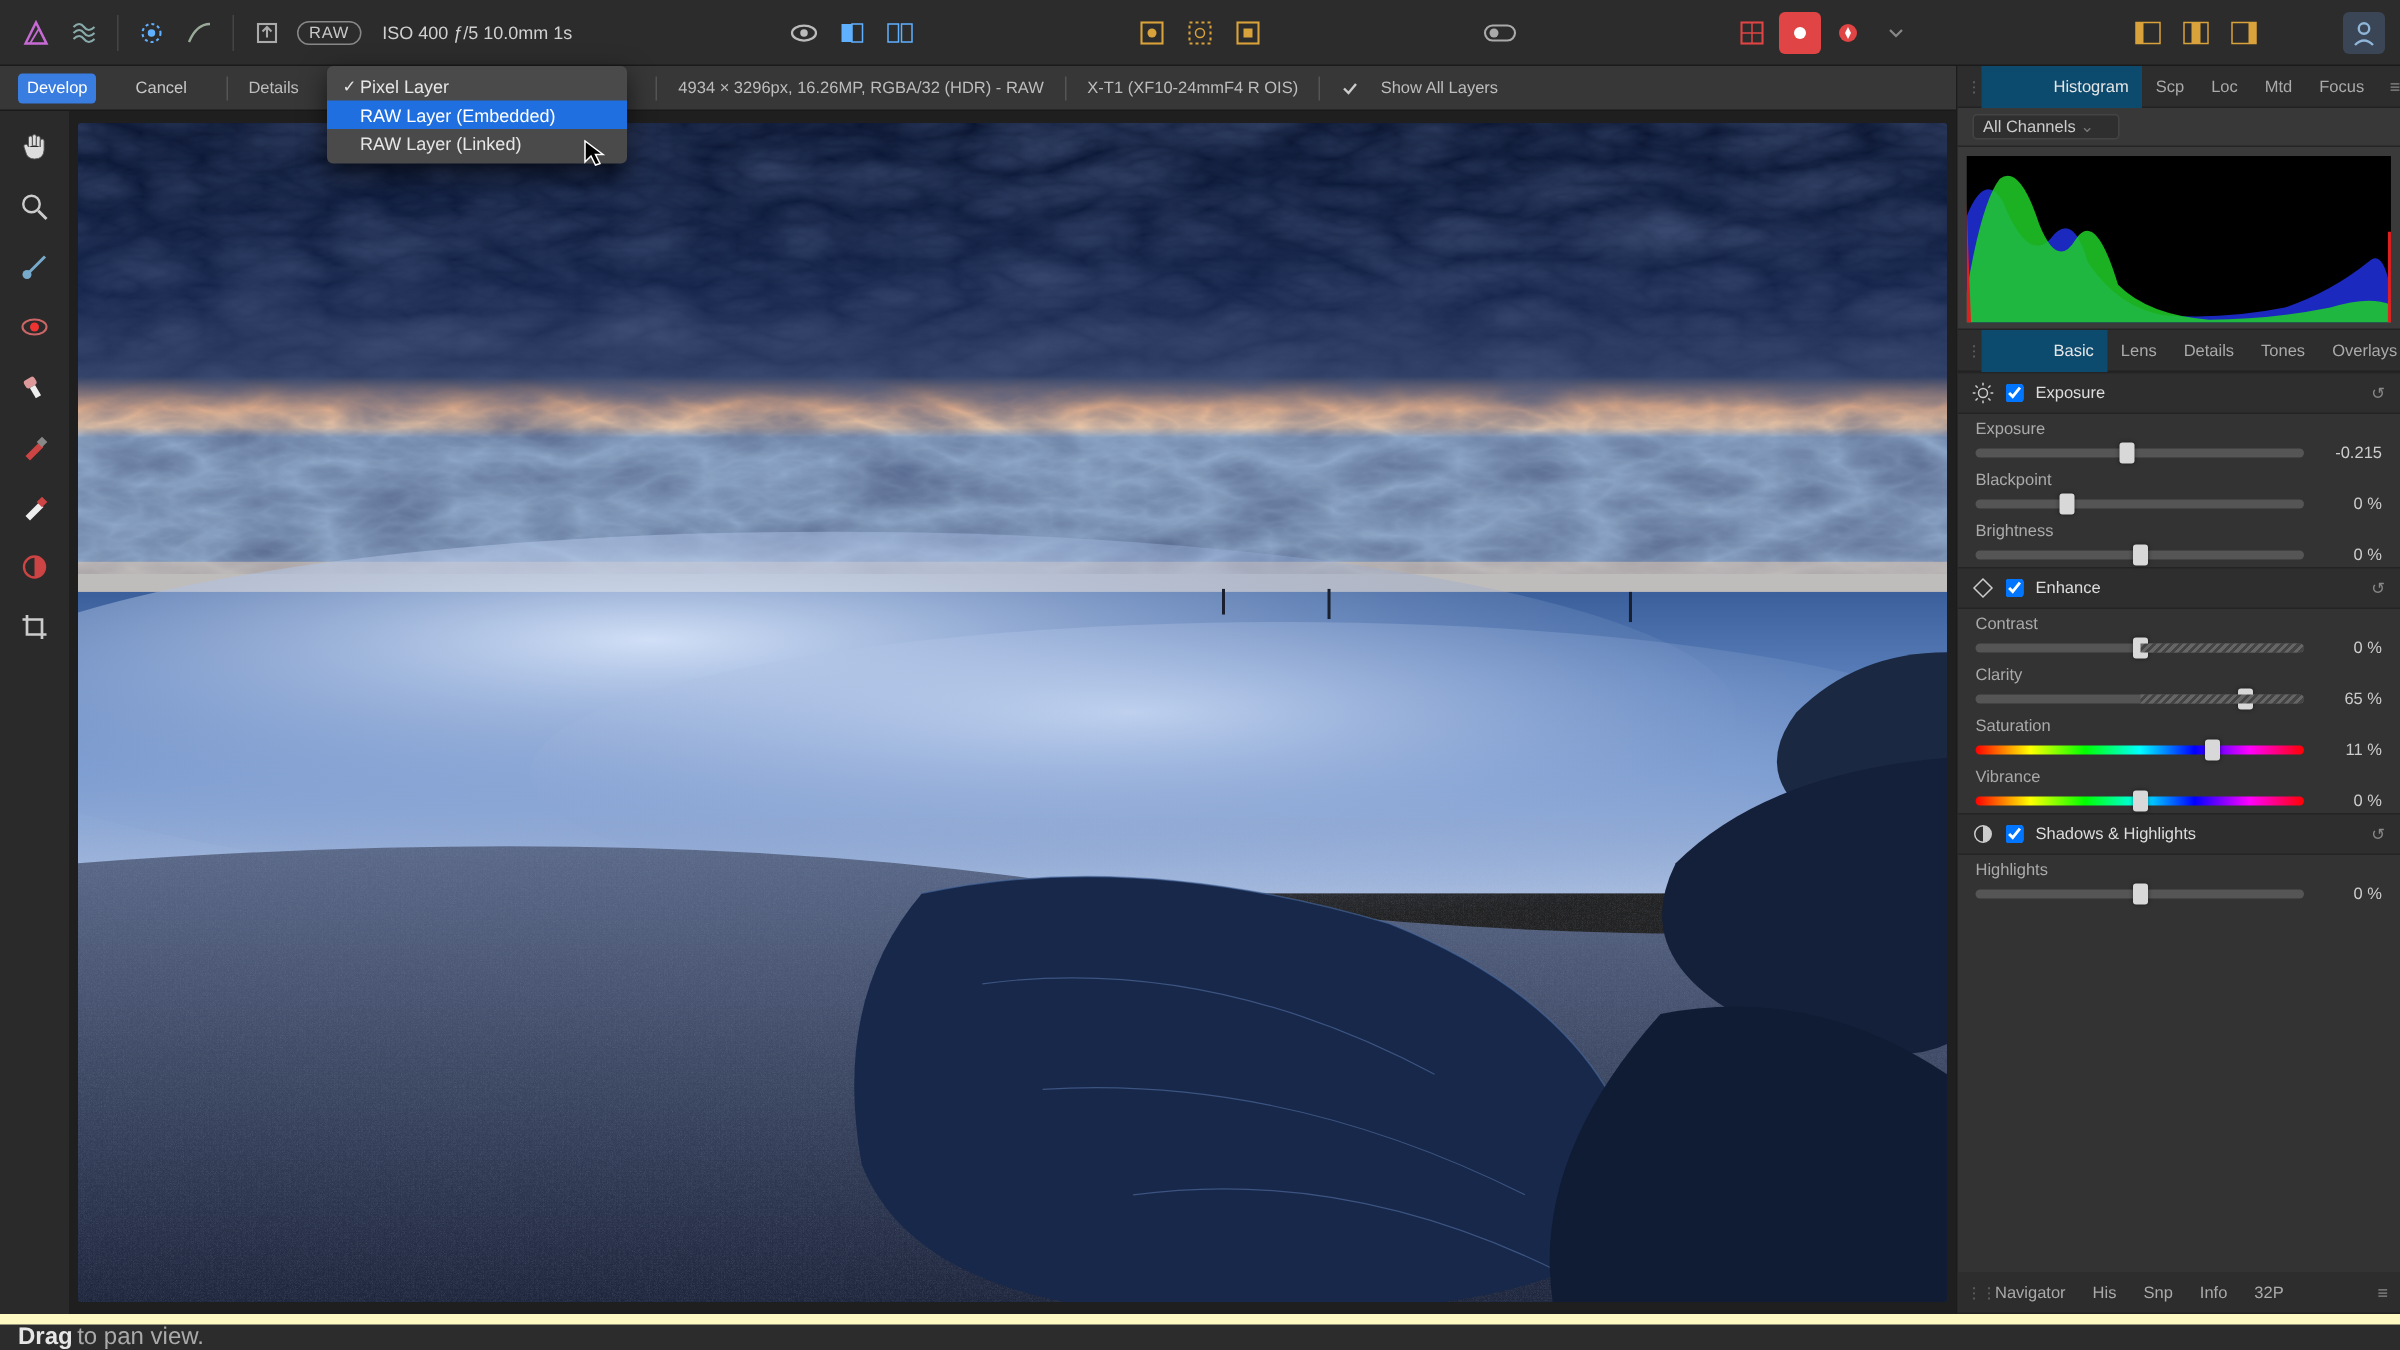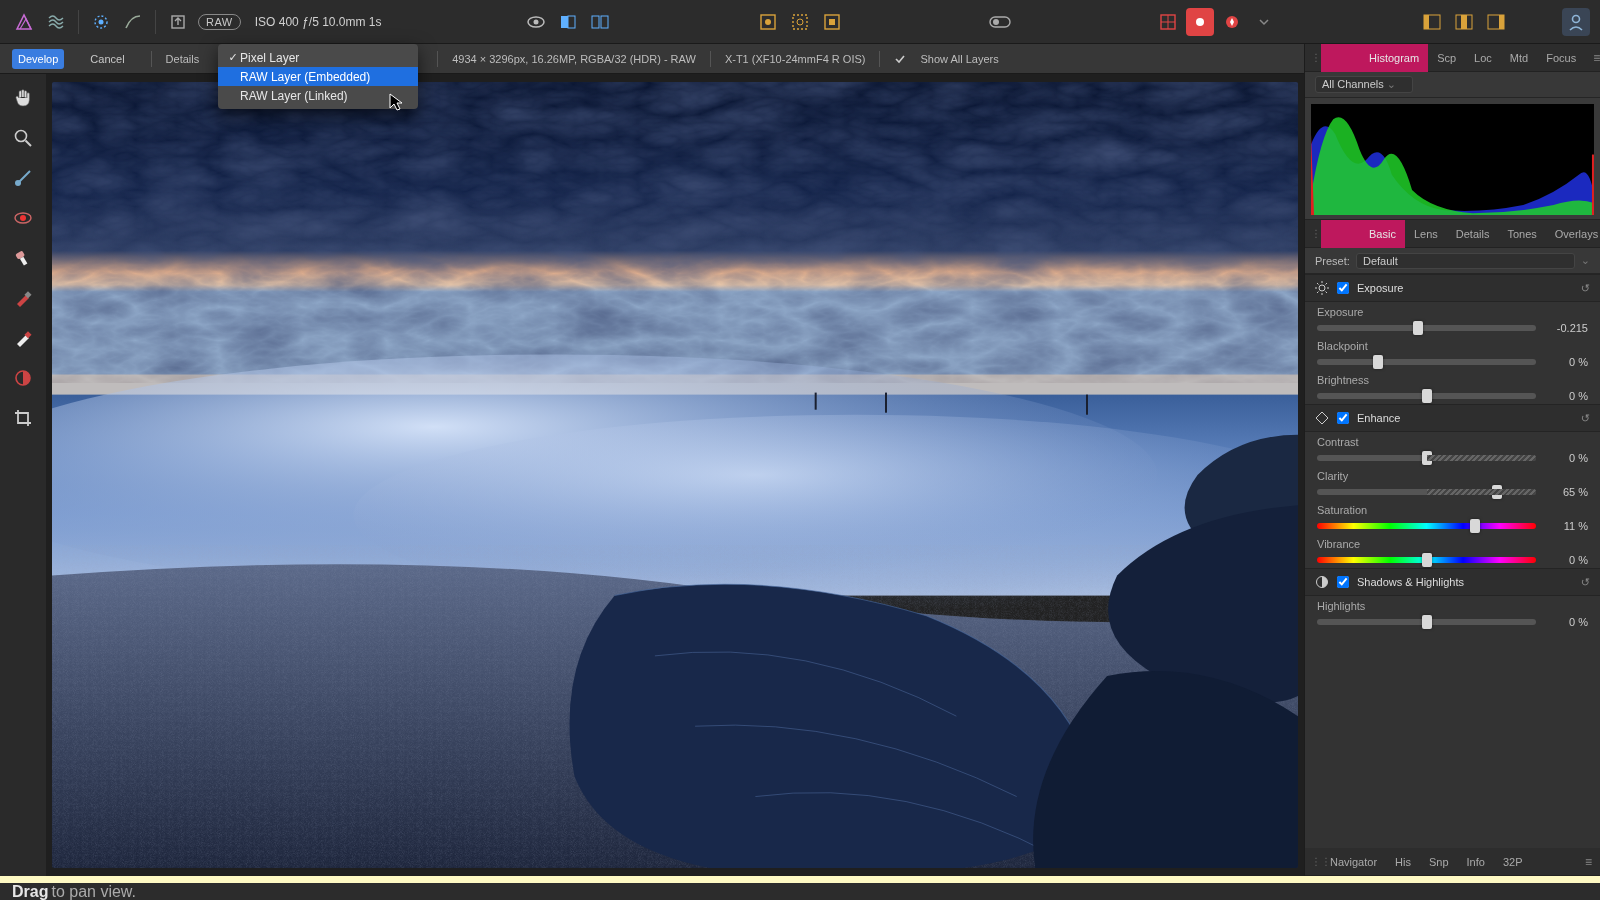--- a/index.html
+++ b/index.html
@@ -37,21 +37,21 @@
 
 
 #canvas-wrap { position:absolute; left:46px; top:74px; right:296px; bottom:24px; background:#1f1f1f; overflow:hidden; }
 #photo { position:absolute; left:6px; top:8px; right:6px; bottom:8px; border-radius:2px; overflow:hidden; }
 
 
 #rpanel { position:absolute; right:0; top:44px; width:296px; bottom:24px; background:#333; border-left:1px solid #1c1c1c; display:flex; flex-direction:column; overflow:hidden; }
 .tabs-row { display:flex; align-items:center; height:28px; background:#2d2d2d; border-bottom:1px solid #222; padding-left:6px; }
 .tabs-row .drag { width:10px; color:#666; font-size:10px; }
 .tab { padding:0 9px; height:28px; display:flex; align-items:center; font-size:11px; color:#aaa; cursor:pointer; }
-.tab.sel { background:#be185d; color:#e6e6e6;padding-left:48px; }
+.tab.sel { background:#0c4a6e; color:#e6e6e6;padding-left:48px; }
 .tabs-row .menu-ic { margin-left:auto; padding:0 8px; color:#888; cursor:pointer; }
 
 .sub-row { height:26px; background:#383838; border-bottom:1px solid #252525; display:flex; align-items:center; padding:0 10px; font-size:11px; color:#bbb; }
 .sub-row select, .sub-row .sel-fake { background:#2f2f2f; color:#ccc; border:1px solid #444; border-radius:3px; font-size:11px; padding:1px 16px 1px 6px; appearance:none; position:relative; }
 
 #histogram { height:122px; background:#3a3a3a; position:relative; border-bottom:1px solid #222; }
 #histo-svg { position:absolute; inset:6px; }
 #histo-warn { position:absolute; right:8px; top:6px; color:#ffb400; font-size:13px; }
 
 .section-head { height:28px; background:#2e2e2e; border-top:1px solid #242424; border-bottom:1px solid #242424; display:flex; align-items:center; padding:0 10px; gap:8px; font-size:11px; color:#ddd; }
@@ -414,25 +414,20 @@
   <div class="tabs-row">
     <span class="drag">⋮⋮</span>
     <div class="tab sel">Basic</div>
     <div class="tab">Lens</div>
     <div class="tab">Details</div>
     <div class="tab">Tones</div>
     <div class="tab">Overlays</div>
     <span class="menu-ic">≡</span>
   </div>
 
-  <div class="sub-row">
-    <span>Preset:</span>&nbsp;&nbsp;
-    <span class="sel-fake" style="flex:1"><span>Default</span></span>
-    <span style="color:#777;margin-left:6px">⌄</span>
-  </div>
 
   <div class="section-head">
     <svg width="14" height="14">
         <circle cx="7" cy="7" r="3" fill="none" stroke="#ccc"></circle>
         <g stroke="#ccc">
           <line x1="7" y1="0" x2="7" y2="2"></line>
           <line x1="7" y1="12" x2="7" y2="14"></line>
           <line x1="0" y1="7" x2="2" y2="7"></line>
           <line x1="12" y1="7" x2="14" y2="7"></line>
           <line x1="2" y1="2" x2="3.5" y2="3.5"></line>

